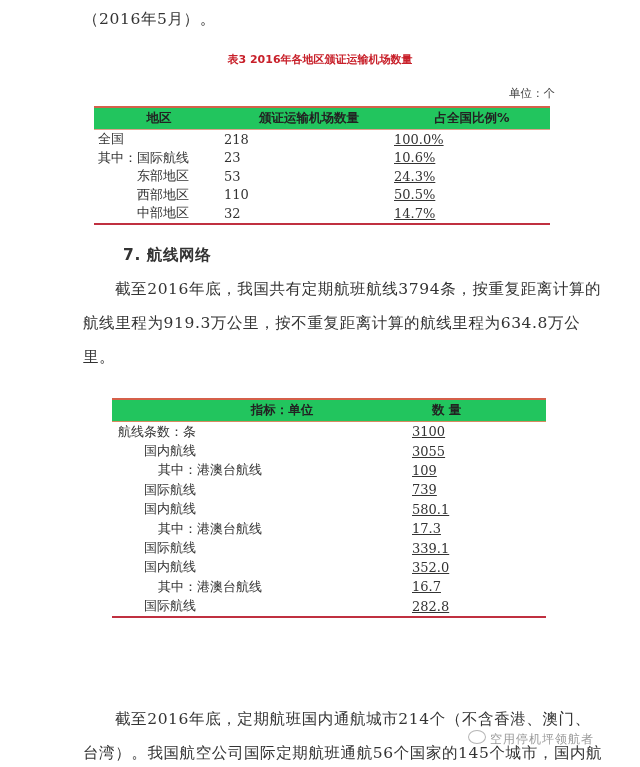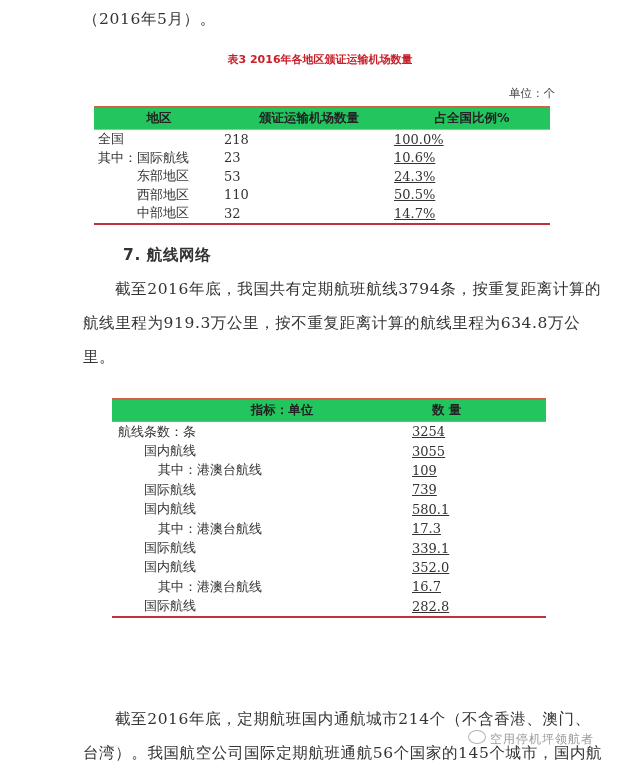--- a/index.html
+++ b/index.html
@@ -117,21 +117,21 @@
       </colgroup>
     <thead>
       <tr>
         <th style="text-align:center; padding-left:40px">指标：单位</th>
         <th style="text-align:left; padding-left:20px">数 量</th>
       </tr>
     </thead>
     <tbody>
       <tr>
           <td class="lv0">航线条数：条</td>
-          <td class="r">3254</td>
+          <td class="r">3100</td>
         </tr>
       <tr>
           <td class="lv1">国内航线</td>
           <td class="r">3055</td>
         </tr>
       <tr>
           <td class="lv2">其中：港澳台航线</td>
           <td class="r">109</td>
         </tr>
       <tr>

